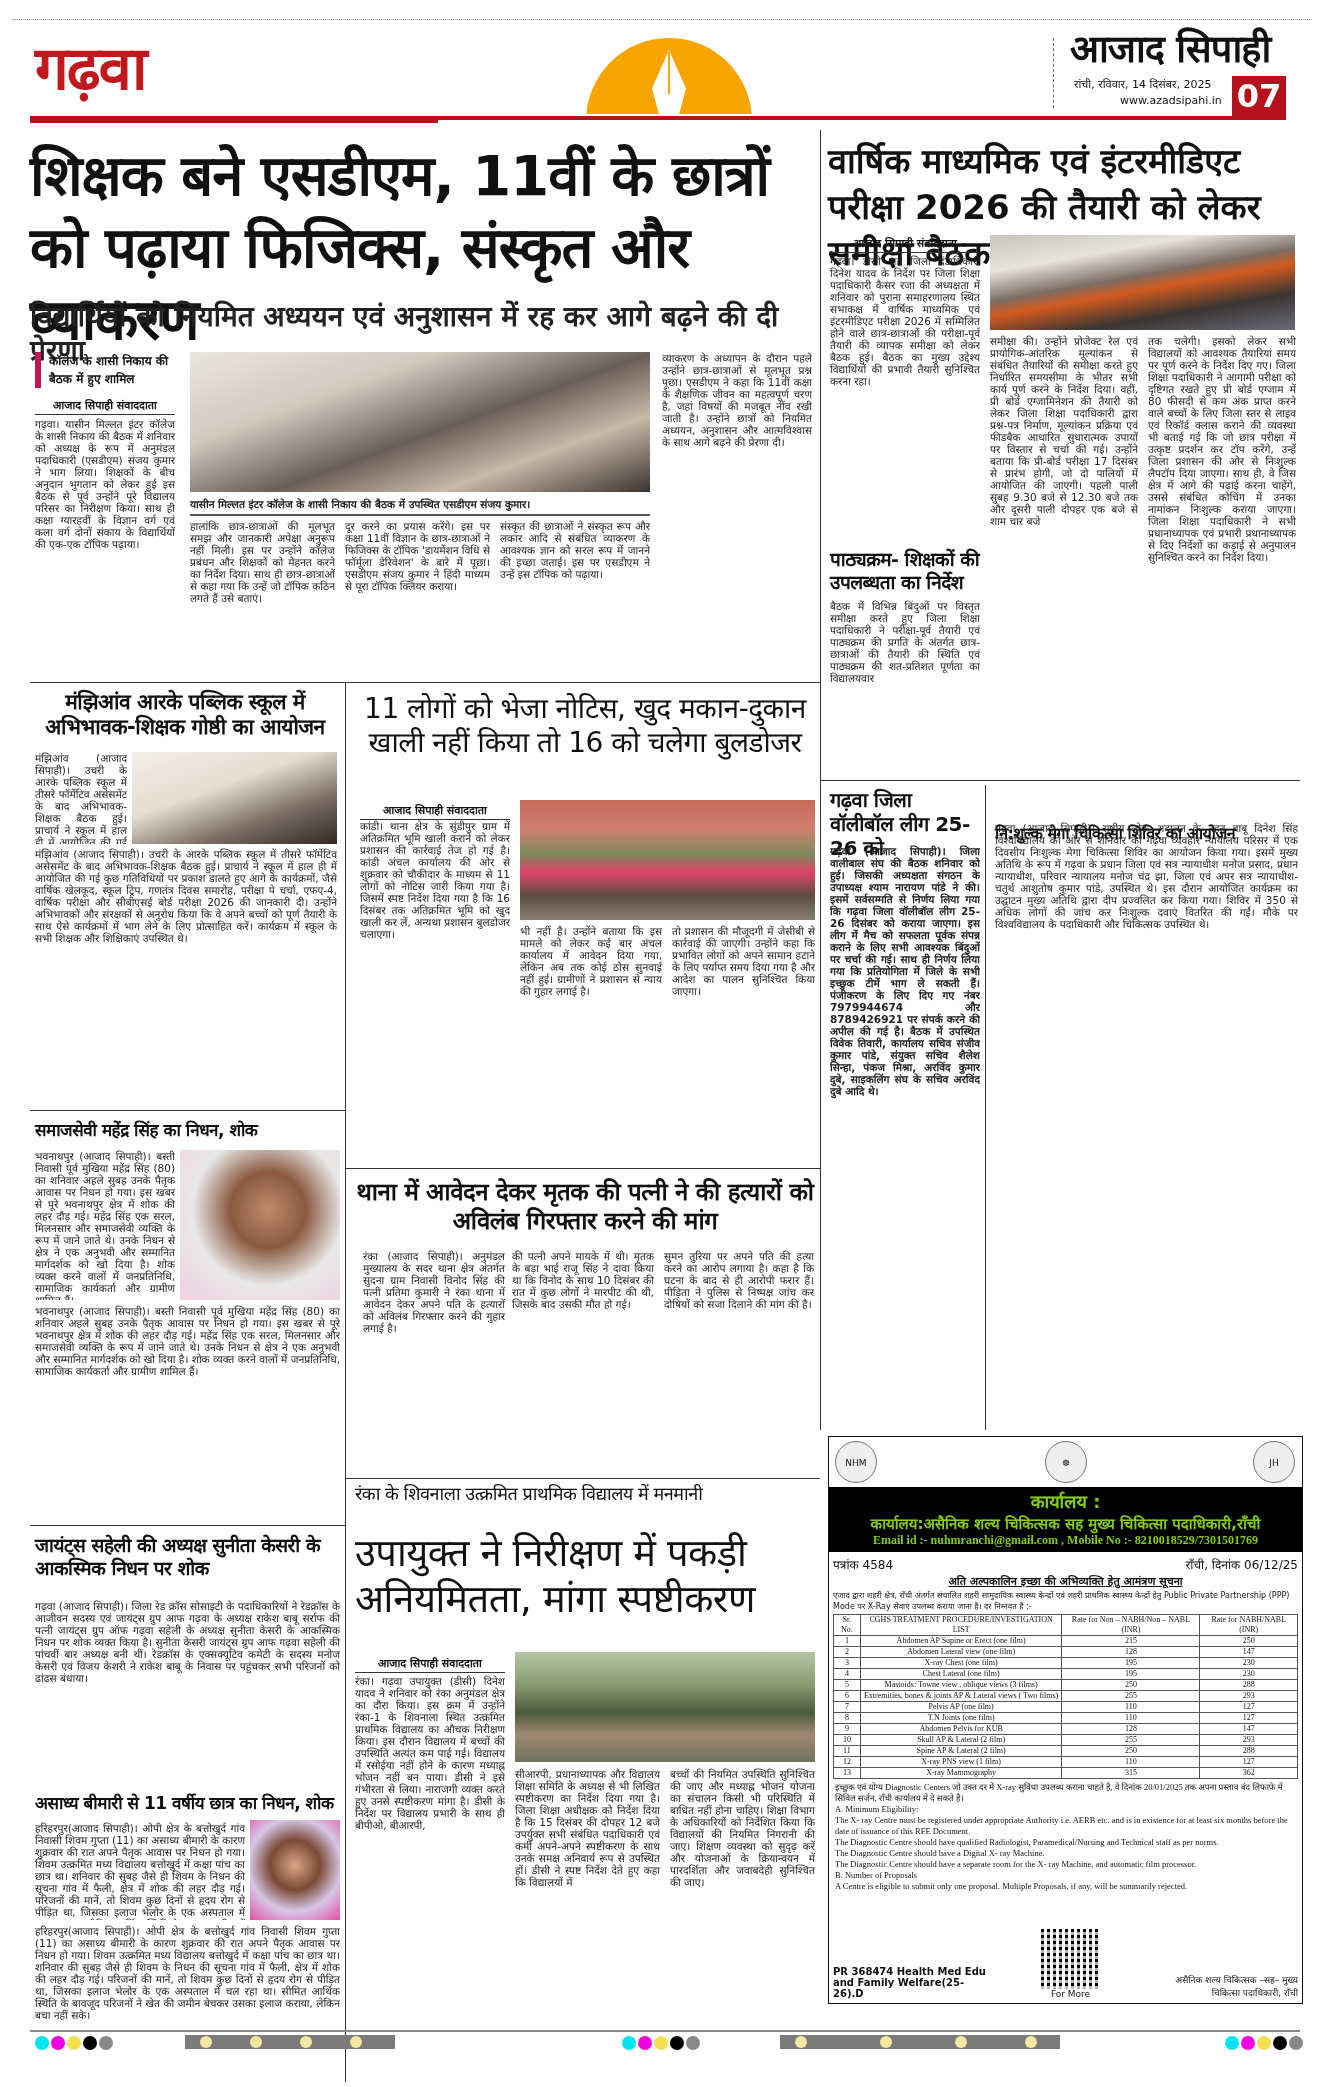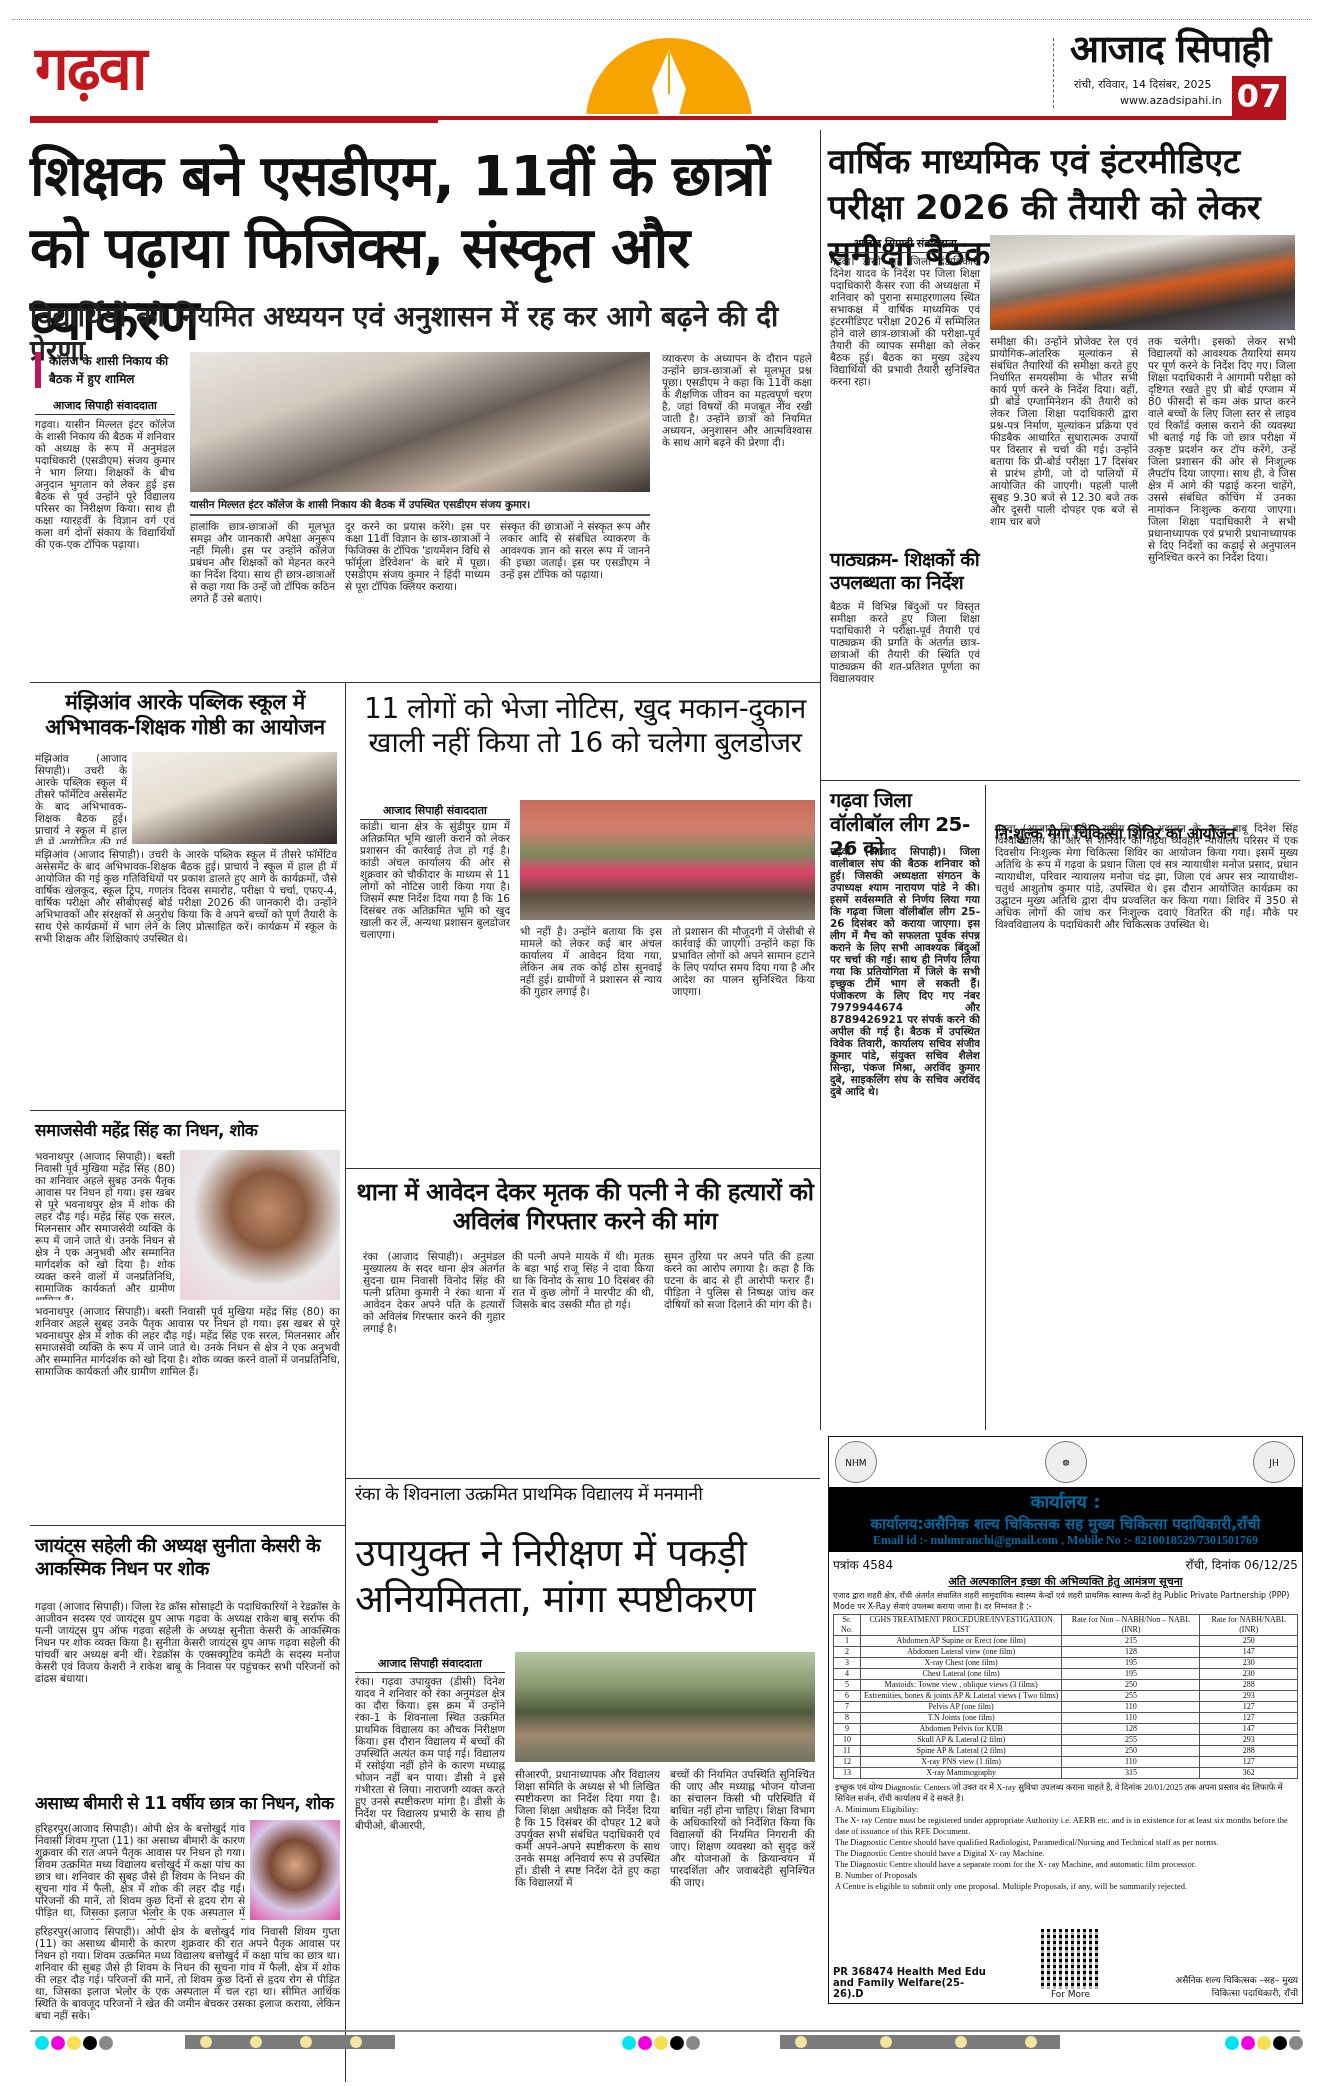--- a/index.html
+++ b/index.html
@@ -32,21 +32,21 @@
 .photo.school{background:linear-gradient(160deg,#f2efe8 0,#e4dcd0 40%,#7a6d64 70%,#2f2a27 100%)}
 .photo.village{background:linear-gradient(180deg,#c86a5a 0,#d08070 25%,#7a8a5c 45%,#e0446a 60%,#5b4e3f 80%,#8a7f70 100%)}
 .photo.portrait{background:radial-gradient(circle at 55% 40%,#c08a6a 0,#8a5a40 30%,#e8e8e8 60%,#f0d0e0 100%)}
 .photo.boy{background:radial-gradient(circle at 50% 45%,#d9a585 0,#7b4a35 35%,#d6c6e6 65%,#e34fa5 100%)}
 .photo.field{background:linear-gradient(180deg,#b5c6a4 0,#8a9a70 30%,#4d5a3e 55%,#a08870 75%,#6f7460 100%)}
 .caption{font-size:10.5px;font-weight:bold;color:#222;border-bottom:2px solid #555;padding:3px 0}
 .h3{font-weight:bold;line-height:1.2;letter-spacing:-0.5px}
 .ad{left:828px;top:1436px;width:475px;height:568px;border:1.5px solid #111;background:#fff}
 .ad .logos{height:50px;position:relative}
 .ad .logo{position:absolute;top:4px;width:42px;height:42px;border-radius:50%;border:1px solid #777;background:#eee;font-size:9px;text-align:center;line-height:42px}
-.ad .black{background:#000;color:#0369a1;text-align:center;padding:2px 0 4px}
+.ad .black{background:#000;color:#84cc16;text-align:center;padding:2px 0 4px}
 .ad .black .t1{font-size:18px;font-weight:bold}
 .ad .black .t2{font-size:15px;font-weight:bold}
 .ad .black .t3{font-family:"Liberation Serif",serif;font-size:12px;font-weight:bold}
 .ad .meta{display:flex;justify-content:space-between;font-size:12px;padding:4px 4px 0}
 .ad .title{text-align:center;font-size:11px;text-decoration:underline;font-weight:bold}
 .ad .intro{font-size:8px;padding:2px 4px;line-height:11px}
 .ad table{border-collapse:collapse;width:465px;margin:0 4px;font-family:"Liberation Serif",serif;font-size:8px}
 .ad td,.ad th{border:1px solid #555;text-align:center;padding:0 2px;font-weight:normal;line-height:10px}
 .ad .notes{font-family:"Liberation Serif",serif;font-size:8.5px;line-height:11px;padding:3px 6px}
 .ad .foot{position:absolute;left:4px;right:4px;bottom:4px;display:flex;justify-content:space-between;align-items:flex-end}

